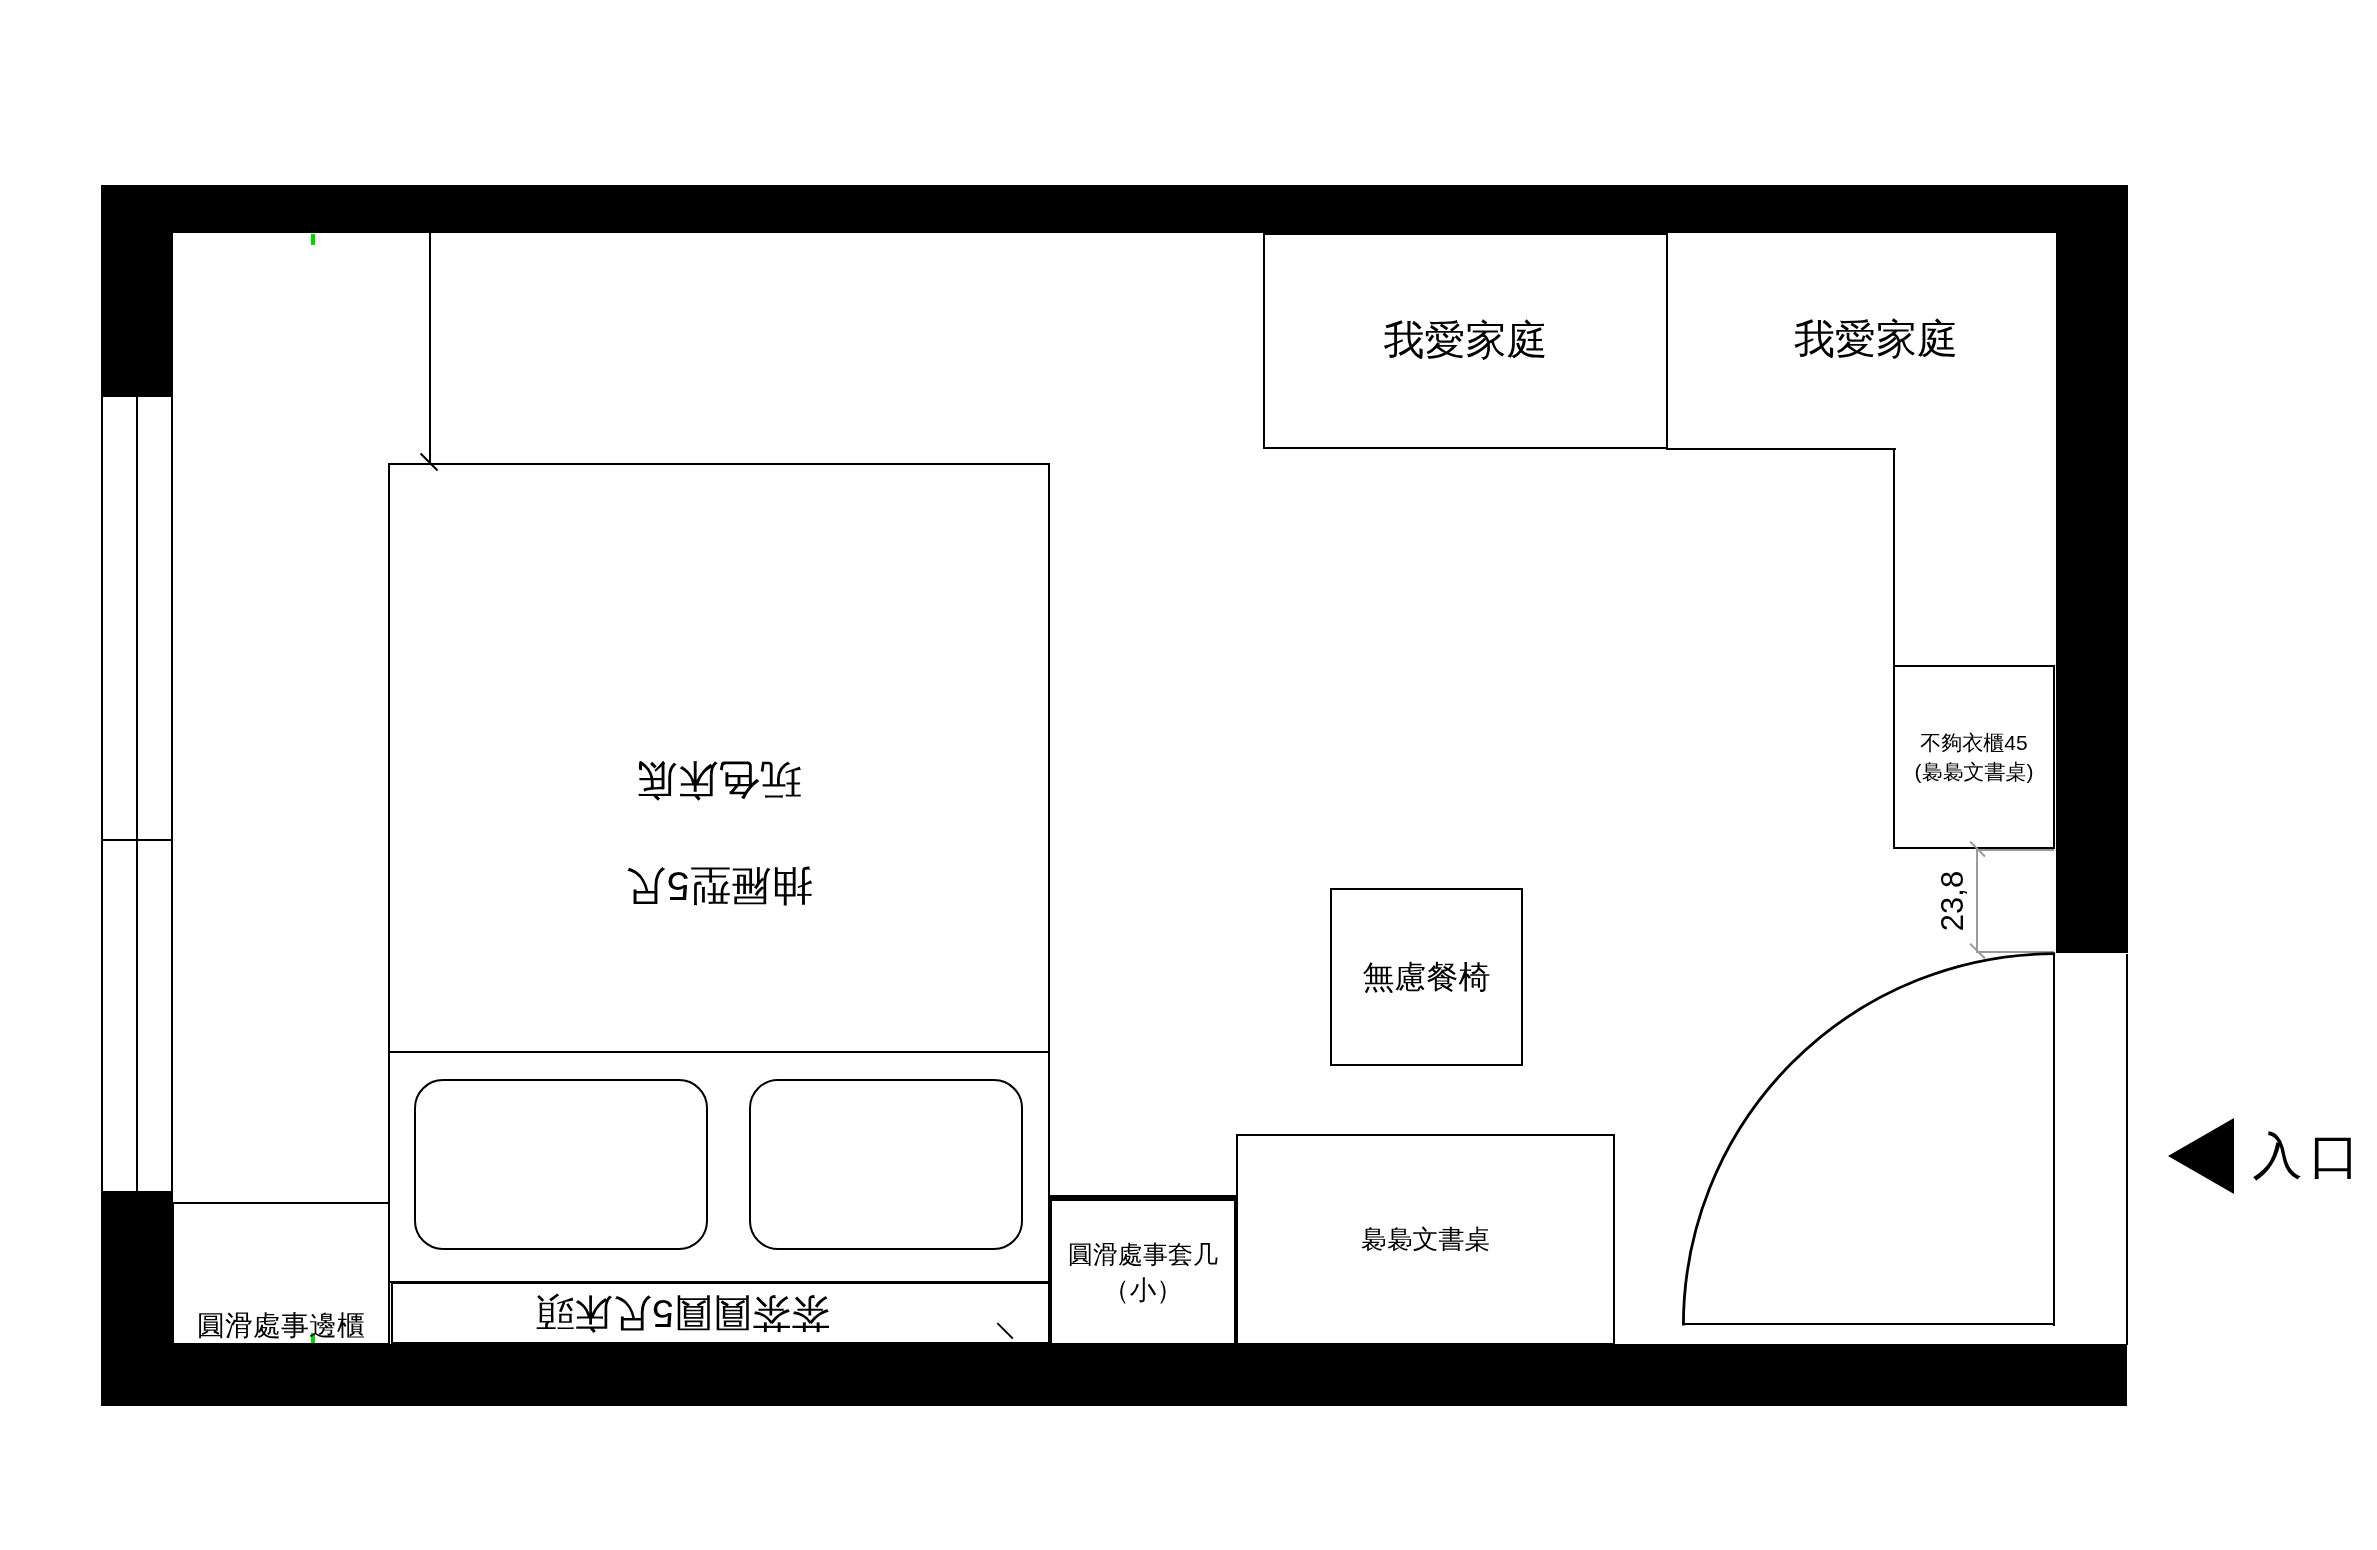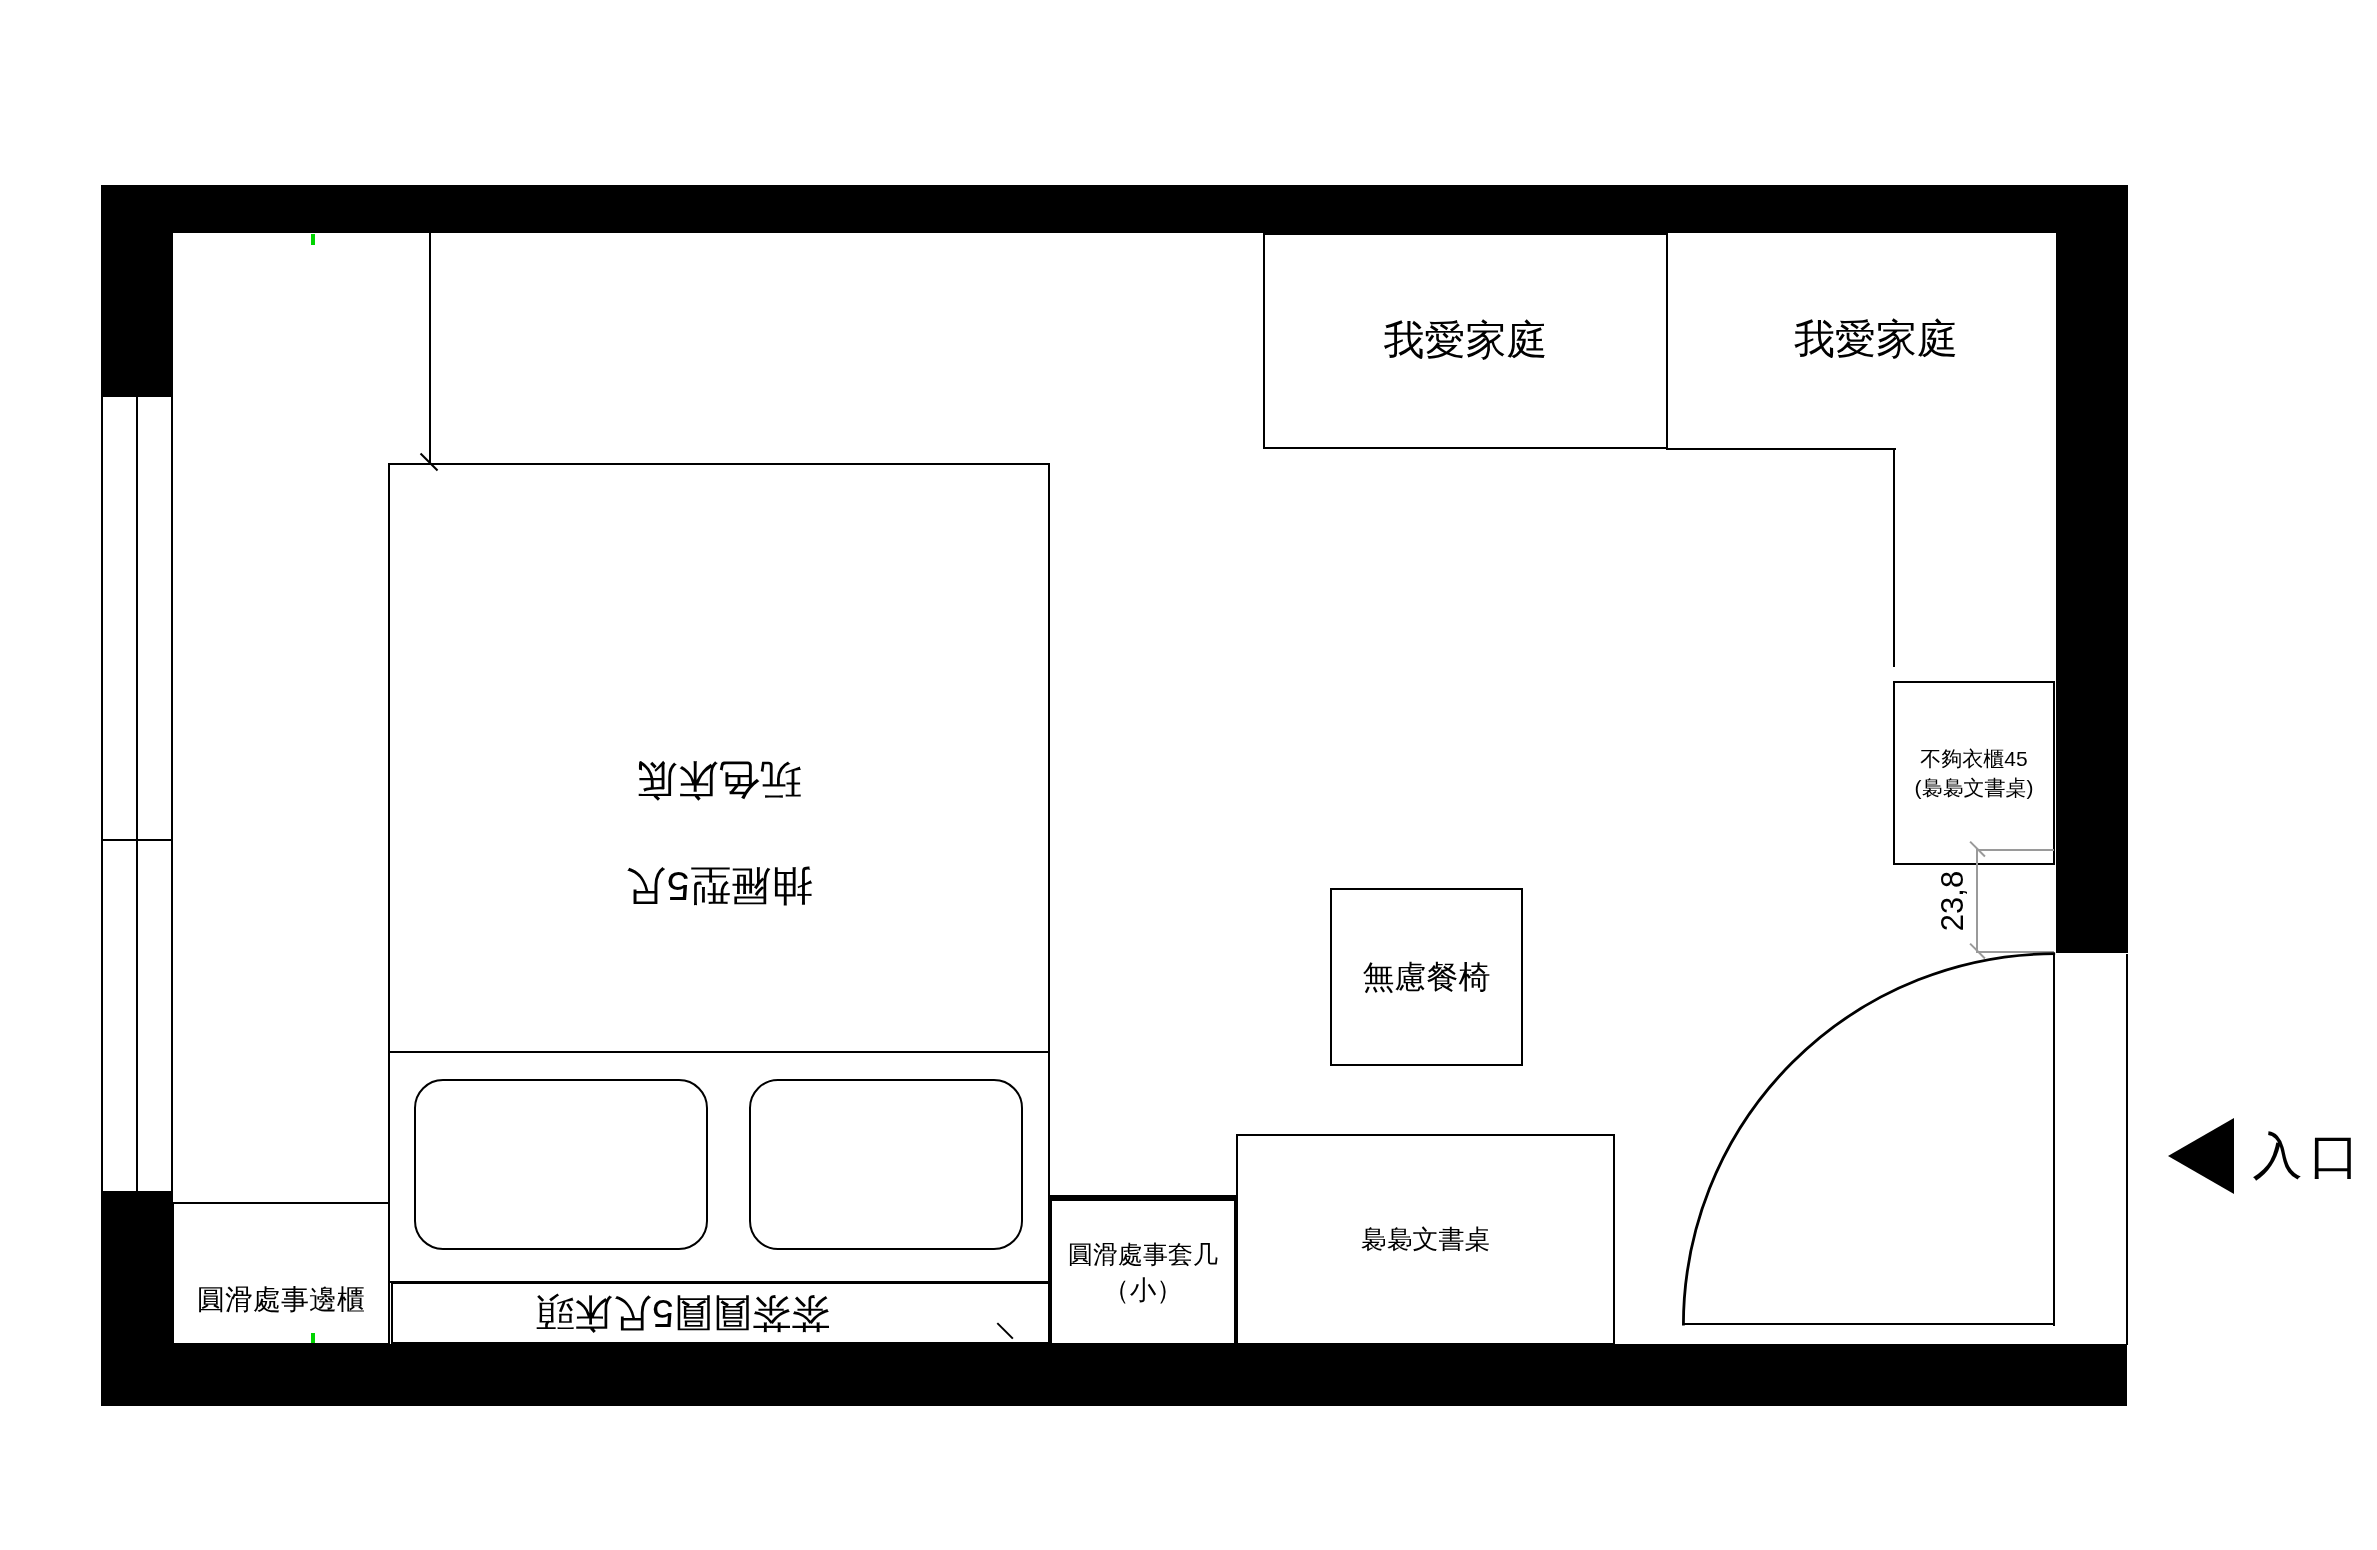--- a/index.html
+++ b/index.html
@@ -66,21 +66,21 @@
 <div class="tick" style="left:994px;top:1330px;width:22.4px"></div>
 
 <div class="box" style="left:1263px;top:233px;width:405px;height:216px">
   <div style="font-size:41px">我愛家庭</div>
 </div>
 
 <div class="ln" style="left:1666px;top:448px;width:230px;height:2.1px"></div>
 <div class="ln" style="left:1893px;top:448px;width:2.1px;height:219px"></div>
 <div class="label" style="left:1694px;top:248px;width:364px;height:182px;font-size:41px">我愛家庭</div>
 
-<div class="box" style="left:1893px;top:681px;width:162px;height:184px">
+<div class="box" style="left:1893px;top:665px;width:162px;height:184px">
   <div style="font-size:21px;line-height:29px">不夠衣櫃45</div>
   <div style="font-size:21px;line-height:29px">(裊裊文書桌)</div>
 </div>
 
 <div class="ln gray" style="left:1976px;top:850px;width:2.1px;height:101px"></div>
 <div class="ln gray" style="left:1976px;top:849px;width:78px;height:2.1px"></div>
 <div class="ln gray" style="left:1976px;top:951px;width:78px;height:2.1px"></div>
 <div class="tick gray" style="left:1967px;top:848px;width:21px"></div>
 <div class="tick gray" style="left:1967px;top:950px;width:21px"></div>
 <div class="label" style="left:1904px;top:884px;width:98px;height:34px;font-size:31px;transform:rotate(-90deg)">23,8</div>
@@ -91,21 +91,21 @@
 
 <div class="box" style="left:1236px;top:1134px;width:379px;height:211px">
   <div style="font-size:26px">裊裊文書桌</div>
 </div>
 
 <div class="box" style="left:1050px;top:1195px;width:186px;height:150px;border-top-width:6.3px">
   <div style="font-size:25px;line-height:36px">圓滑處事套几</div>
   <div style="font-size:26.6px;line-height:36px">（小）</div>
 </div>
 
-<div class="box" style="left:172px;top:1202px;width:218px;height:143px;justify-content:center;padding-top:52px">
+<div class="box" style="left:172px;top:1202px;width:218px;height:143px;justify-content:flex-end;padding-top:52px">
   <div style="font-size:28px">圓滑處事邊櫃</div>
 </div>
 
 <div class="ln" style="left:2053px;top:954px;width:2.1px;height:372px"></div>
 <div class="ln" style="left:1683px;top:1323px;width:372px;height:2.1px"></div>
 <svg style="left:1661px;top:932px" width="420" height="420" viewBox="0 0 600 600">
   <path d="M 563 31 A 531 531 0 0 0 32 562" fill="none" stroke="#000" stroke-width="4"></path>
 </svg>
 
 <div class="arrow-left" style="left:2168px;top:1118px"></div>

